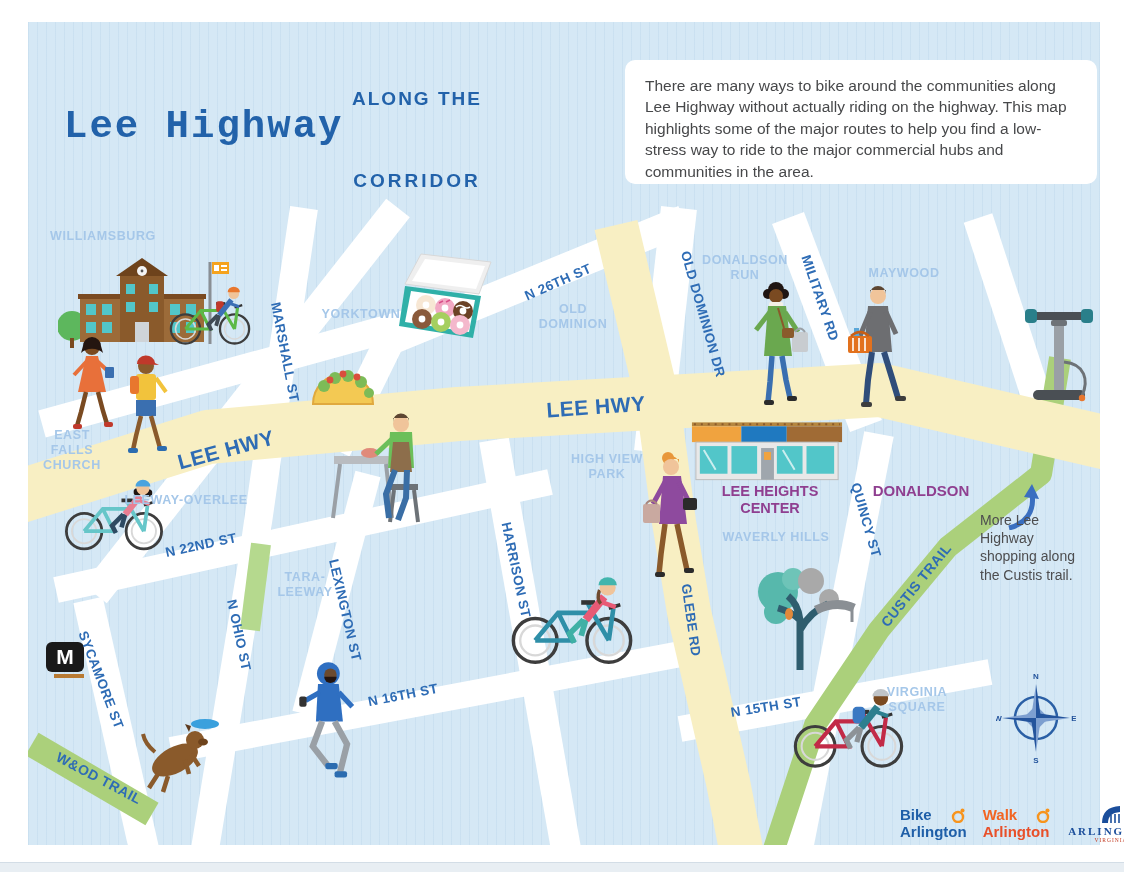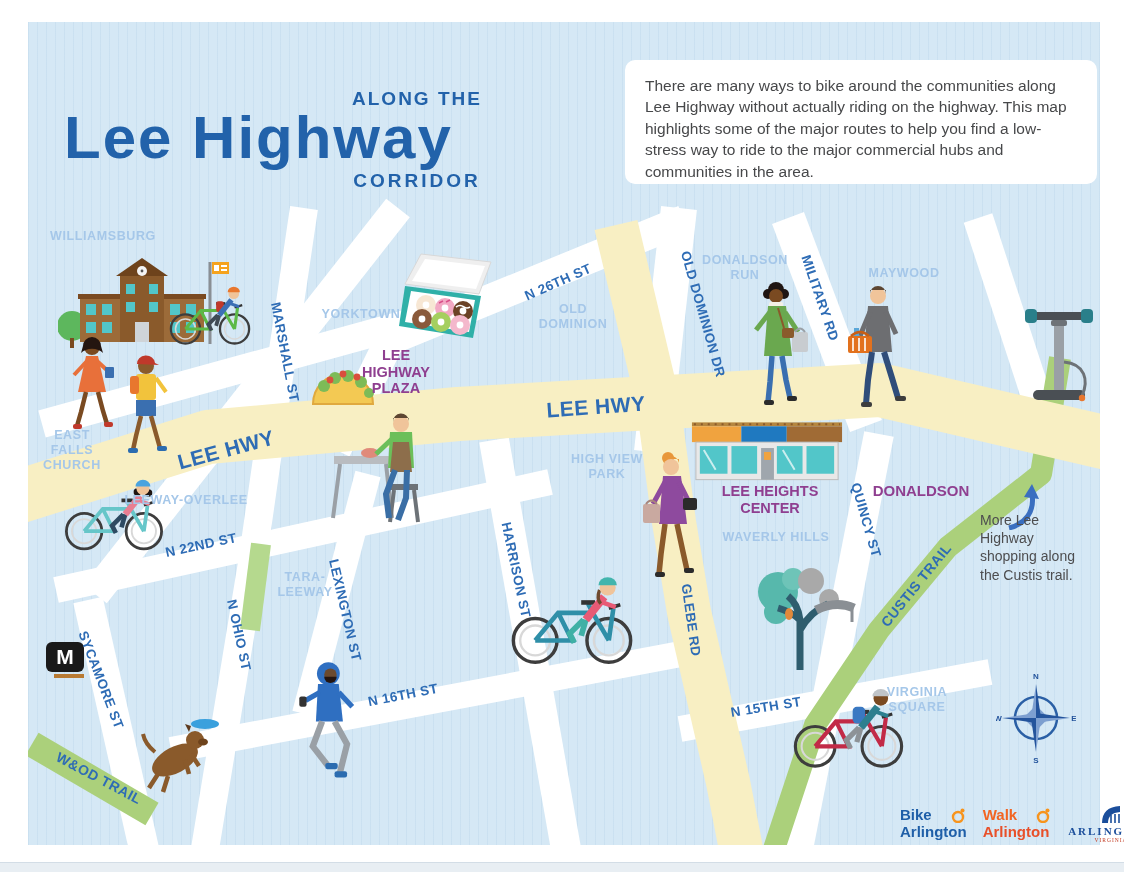--- a/index.html
+++ b/index.html
@@ -5,21 +5,21 @@
   html,body{margin:0;padding:0;background:#ffffff;}
   #canvas{position:relative;width:1124px;height:872px;background:#ffffff;overflow:hidden;
           font-family:"Liberation Sans",sans-serif;}
   #poster{position:absolute;left:28px;top:22px;width:1072px;height:823px;
           background:#d5e8f5;
           background-image:repeating-linear-gradient(90deg,rgba(185,212,233,.38) 0 1px,transparent 1px 9px);}
   #bottom-strip{position:absolute;left:0;top:862px;width:1124px;height:10px;background:#e8eef3;border-top:1px solid #d3dde6;}
   
   .t-big{position:absolute;color:#2262aa;font-weight:800;line-height:1;letter-spacing:2px;}
   .t-biking{left:36px;top:14px;font-size:64px;}
-  .t-leehwy{left:36px;top:86px;font-size:60px;}
+  .t-leehwy{left:36px;top:86px;font-size:39px;font-family:Liberation Mono, monospace;}
   .t-small{position:absolute;color:#2262aa;font-weight:700;letter-spacing:2px;font-size:19px;width:150px;text-align:center;}
   .t-along{left:314px;top:66px;}
   .t-corridor{left:314px;top:148px;letter-spacing:3px;}
   
   .intro-box{position:absolute;left:597px;top:38px;width:472px;height:124px;background:#ffffff;border-radius:10px;box-sizing:border-box;padding:15px 20px;}
   .intro-box p{margin:0;font-size:15.5px;line-height:1.38;color:#47484a;}
   
   svg.roads{position:absolute;left:0;top:0;}
   .ill{position:absolute;}
   
@@ -444,21 +444,20 @@
   <div class="lbl hood" style="left:545px;top:295px;width:70px;transform:translate(-50%,-50%)">OLD DOMINION</div>
   <div class="lbl hood" style="left:717px;top:246px;width:100px;transform:translate(-50%,-50%)">DONALDSON RUN</div>
   <div class="lbl hood" style="left:876px;top:251px;transform:translate(-50%,-50%)">MAYWOOD</div>
   <div class="lbl hood" style="left:44px;top:428px;width:80px;transform:translate(-50%,-50%)">EAST FALLS CHURCH</div>
   <div class="lbl hood" style="left:158px;top:478px;transform:translate(-50%,-50%)">LEEWAY-OVERLEE</div>
   <div class="lbl hood" style="left:277px;top:563px;width:60px;transform:translate(-50%,-50%)">TARA-LEEWAY</div>
   <div class="lbl hood" style="left:579px;top:445px;width:78px;transform:translate(-50%,-50%)">HIGH VIEW PARK</div>
   <div class="lbl hood" style="left:748px;top:515px;transform:translate(-50%,-50%)">WAVERLY HILLS</div>
   <div class="lbl hood" style="left:889px;top:678px;width:80px;transform:translate(-50%,-50%)">VIRGINIA SQUARE</div>
 
-  <div class="lbl purple" style="left:368px;top:350px;width:80px;transform:translate(-50%,-50%)">LEE HIGHWAY PLAZA</div>
   <div class="lbl purple" style="left:742px;top:478px;width:112px;transform:translate(-50%,-50%)">LEE HEIGHTS CENTER</div>
   <div class="lbl purple" style="left:893px;top:469px;transform:translate(-50%,-50%);font-size:15px">DONALDSON</div>
 
   <div class="note">More Lee Highway shopping along the Custis trail.</div>
 
   <div class="logos">
     <div class="logo-ba">
       <div class="l1">
             <span>Bike</span>
         <svg width="17" height="15" viewBox="0 0 17 15">

